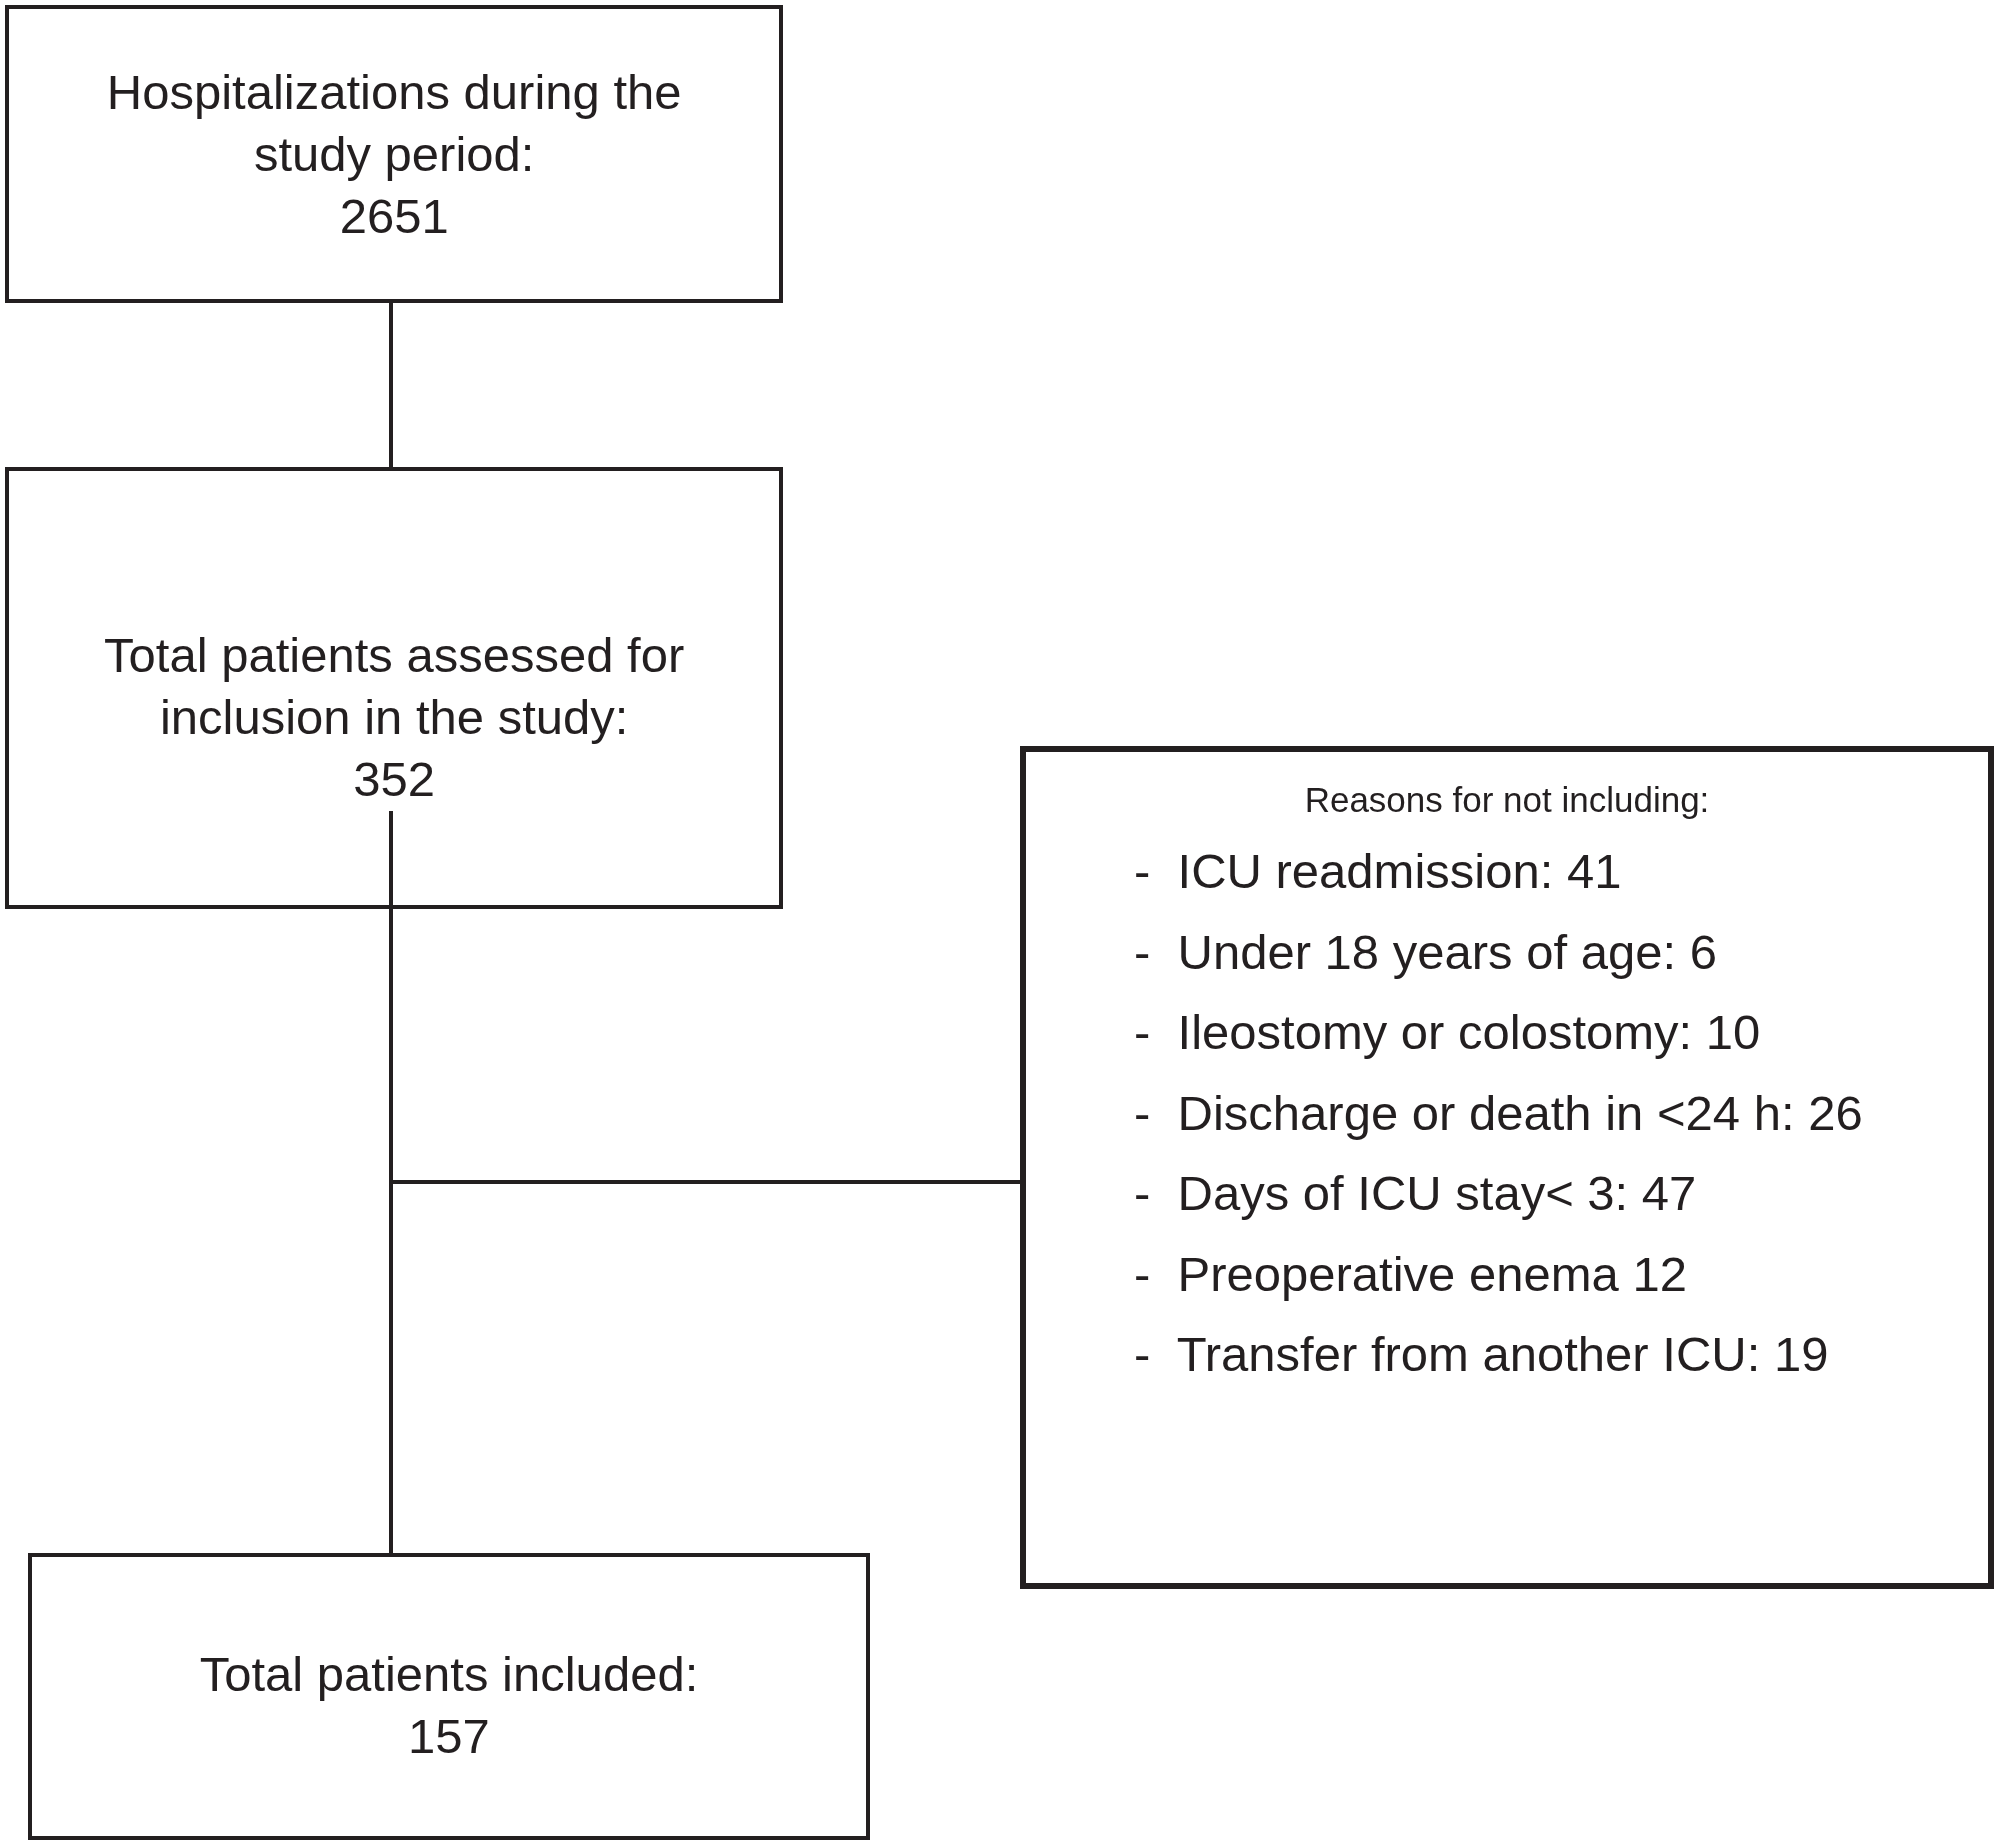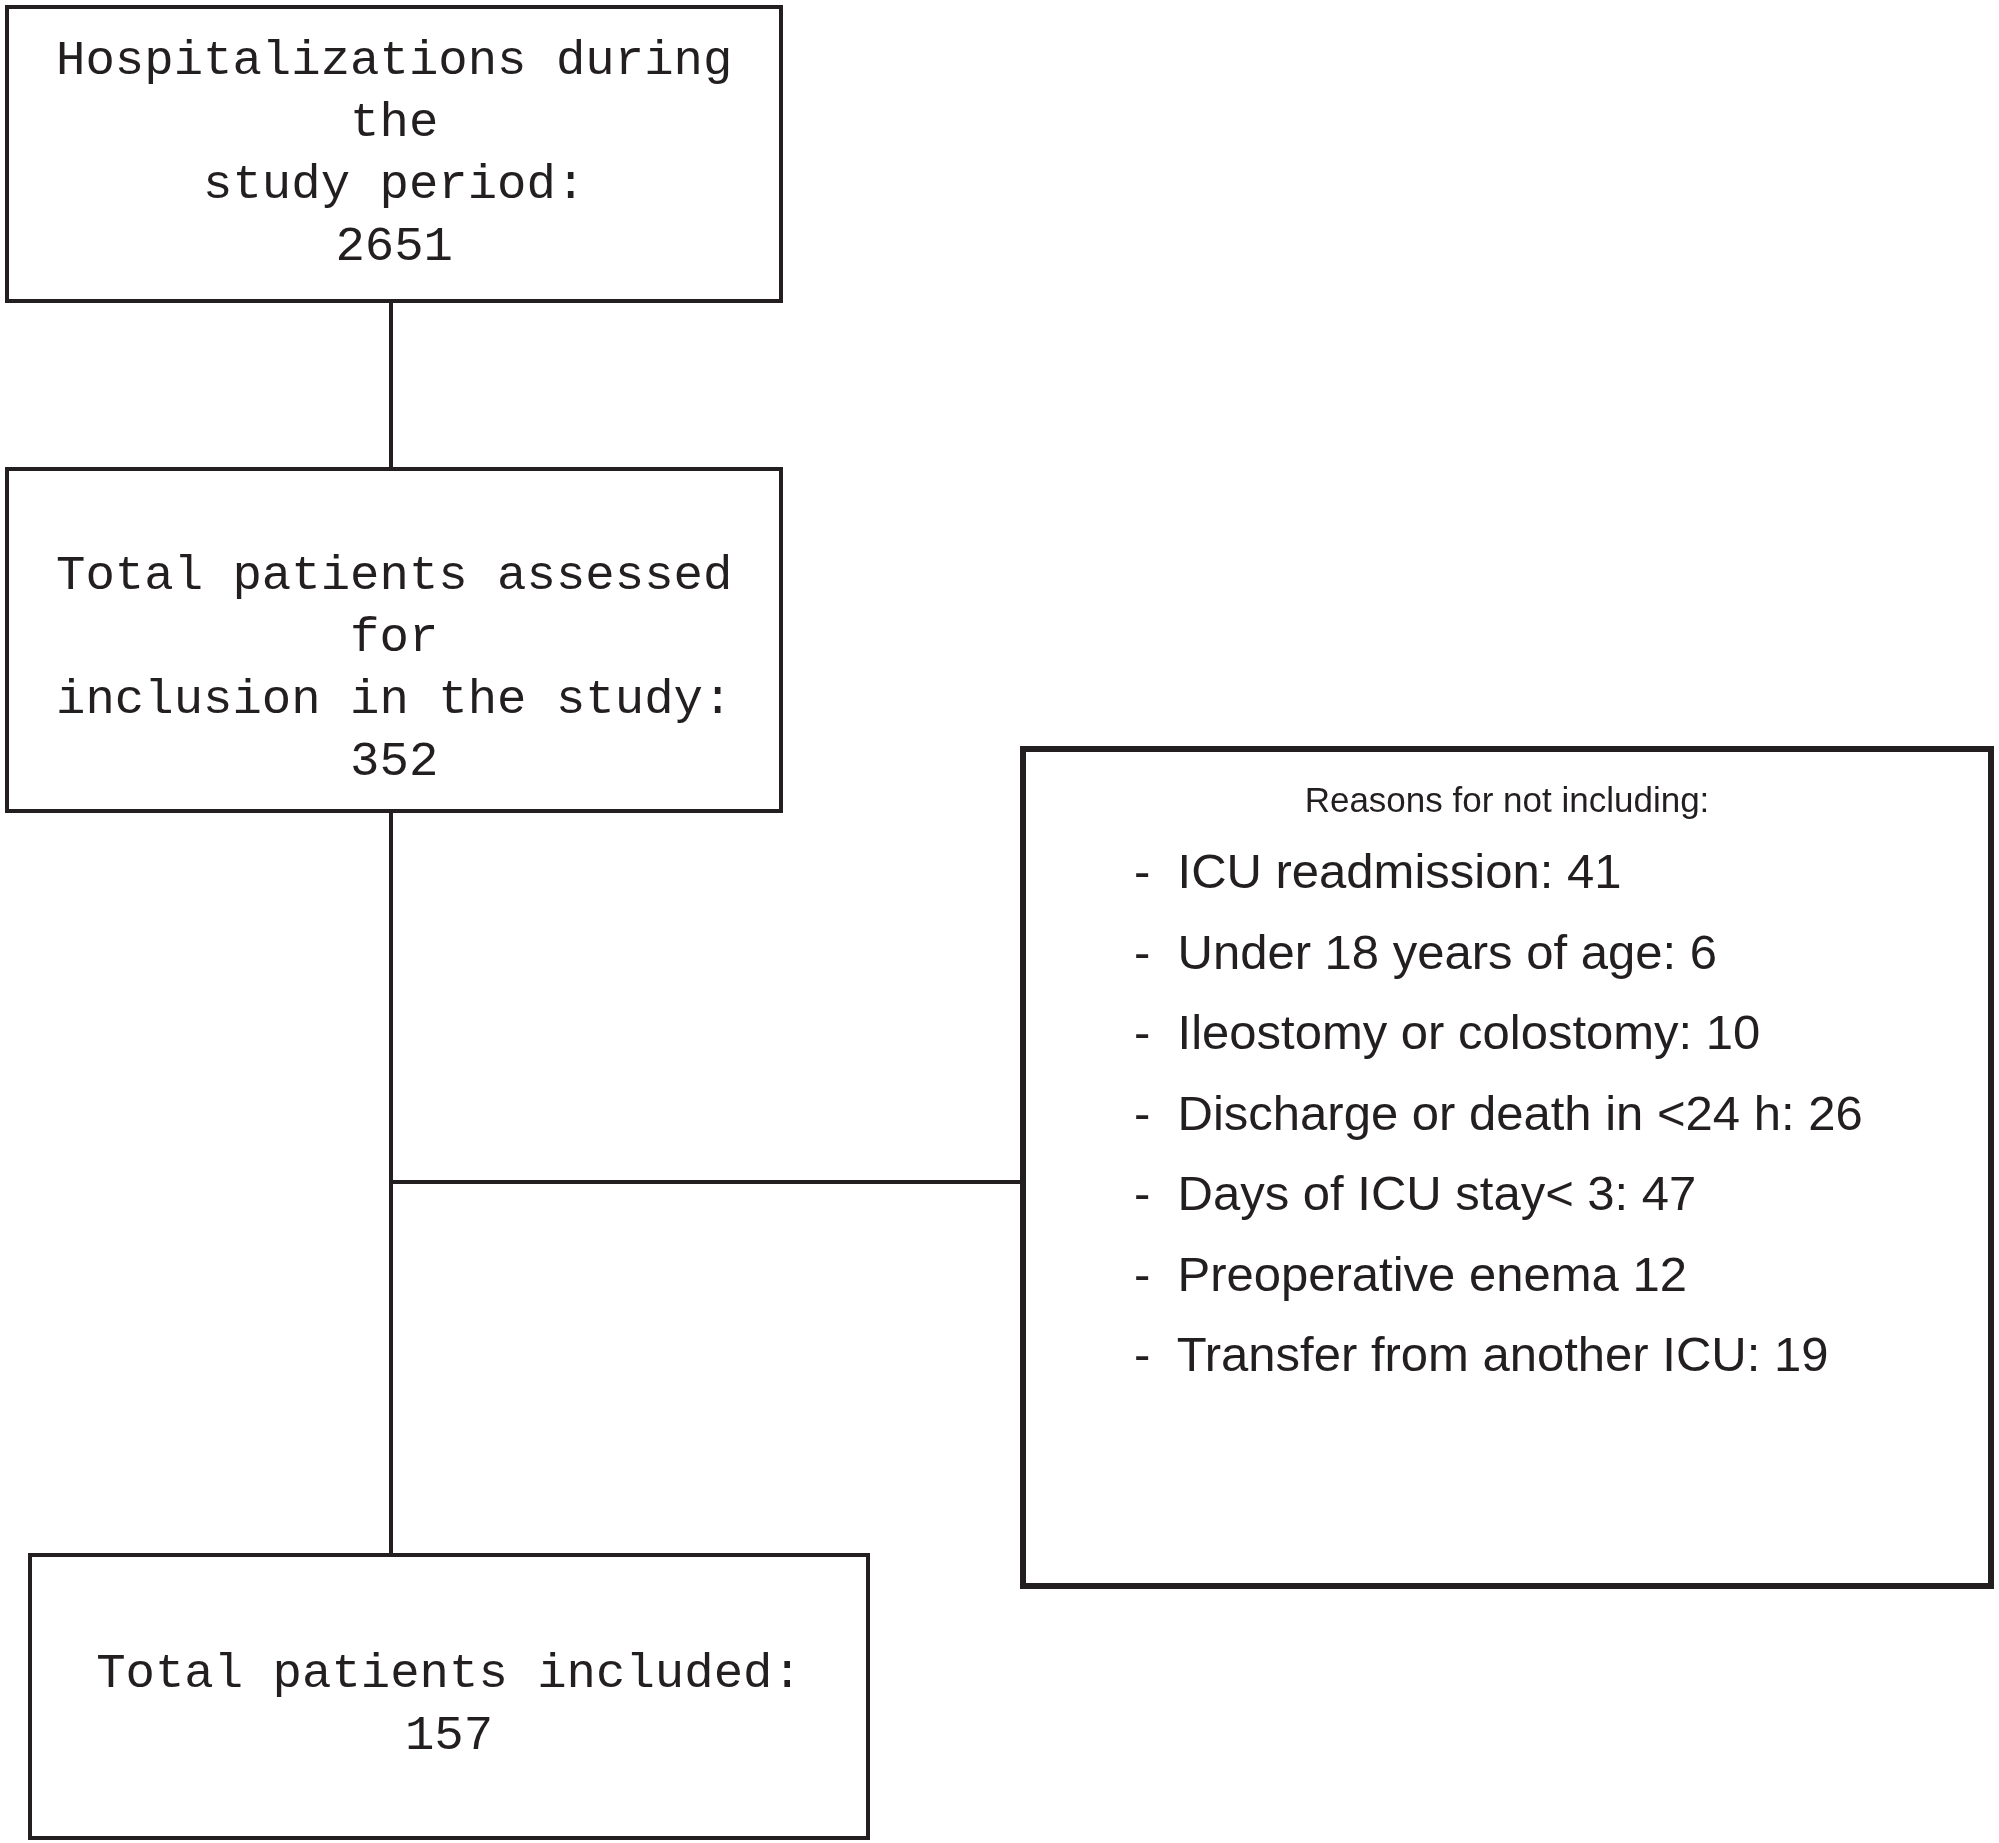--- a/index.html
+++ b/index.html
@@ -16,36 +16,35 @@
     font-family: "Liberation Sans", "DejaVu Sans", sans-serif;
     overflow: hidden;
   }
   .node {
     position: absolute;
     box-sizing: border-box;
     background: #ffffff;
     display: flex;
     align-items: center;
     justify-content: center;
-    font-family: Liberation Mono, monospace;
   }
   .node-text {
     font-size: 49px;
     line-height: 62px;
     text-align: center;
     white-space: pre-wrap;
   }
   .box-hospitalizations {
     left: 5.2px; top: 5.2px;
     width: 778px; height: 298px;
     border: 4.3px solid #231f20;
   }
   .box-assessed {
     left: 5.2px; top: 467px;
-    width: 778px; height: 346px;
+    width: 778px; height: 442px;
     border: 4.3px solid #231f20;
     padding-top: 57px;
   }
   .box-included {
     left: 28px; top: 1553px;
     width: 842px; height: 287px;
     border: 4.3px solid #231f20;
     padding-top: 17px;
   }
   .box-exclusions {

